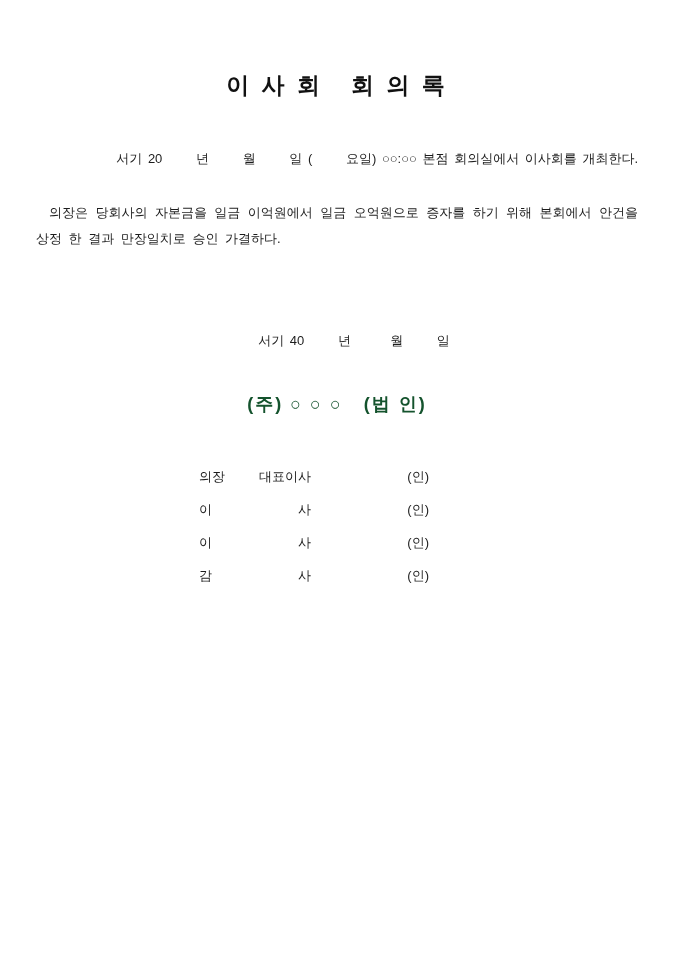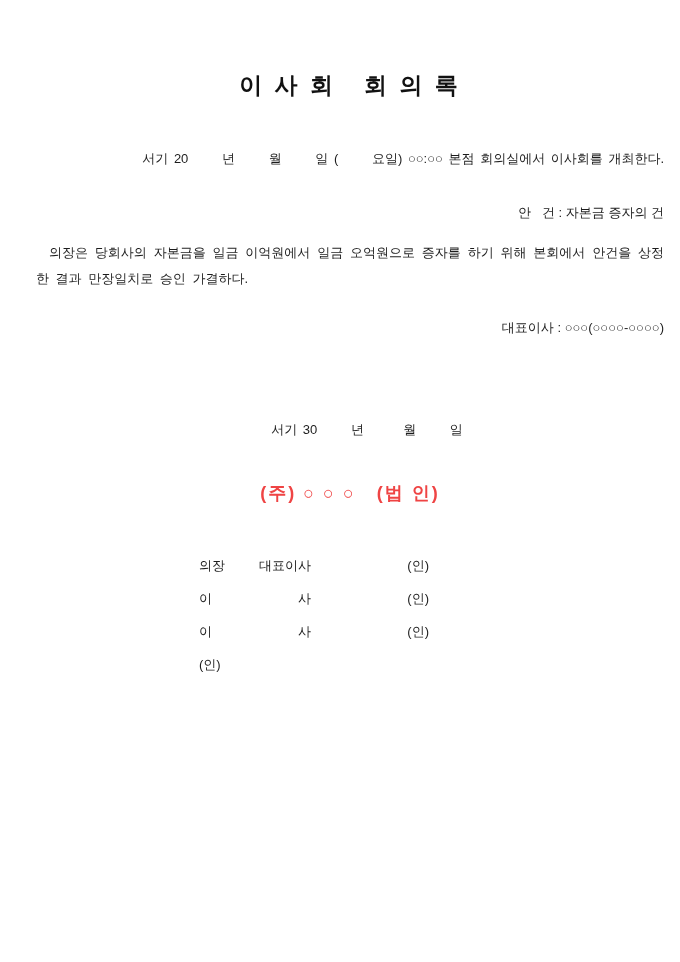--- a/index.html
+++ b/index.html
@@ -11,21 +11,21 @@
     position: relative;
     width: 680px;
     height: 962px;
     margin: 0 auto;
     background: #ffffff;
     color: #1c1c1c;
     font-family: "Liberation Sans", "DejaVu Sans", sans-serif;
     font-size: 13px;
     line-height: 26px;
     box-sizing: border-box;
-    padding: 70px 16px 0 36px;
+    padding: 70px 42px 0 36px;
     overflow: hidden;
   }
   .pre {
     white-space: pre-wrap;
     text-align: right;
   }
   .doc-title {
     text-align: center;
     font-size: 23px;
     font-weight: bold;
@@ -75,21 +75,21 @@
     padding-left: 34px;
     word-spacing: 2px;
   }
   .company-line {
     margin-top: 38px;
     text-align: center;
     font-size: 18px;
     font-weight: bold;
     letter-spacing: 2px;
     line-height: 24px;
-    color: #ef4444;
+    color: #14532d;
   }
   .signature-block {
     margin-top: 48px;
     margin-left: 163px;
   }
   .sig-row {
     display: flex;
     justify-content: space-between;
     align-items: flex-start;
     width: 230px;
@@ -112,28 +112,26 @@
 <div class="page">
 
   <h1 class="doc-title pre">이 사 회   회 의 록</h1>
 
   <div class="opening-line pre">서기 20      년      월      일 (      요일) ○○:○○ 본점 회의실에서 이사회를 개최한다.</div>
 
   <div class="attendance">
   </div>
 
 
-  <div class="agenda-line pre">안   건 : 자본금 증자의 건</div>
 
 
   <p class="paragraph-2">의장은 당회사의 자본금을 일금 이억원에서 일금 오억원으로 증자를 하기 위해 본회에서 안건을 상정 한 결과 만장일치로 승인 가결하다.</p>
 
-  <div class="ceo-line pre">대표이사 : ○○○(○○○○-○○○○)</div>
 
-  <div class="closing-date pre">서기 30      년       월      일</div>
+  <div class="closing-date pre">서기 40      년       월      일</div>
 
   <div class="company-line pre">(주) ○ ○ ○   (법 인)</div>
 
   <div class="signature-block">
 
     <div class="sig-row">
       <span class="sig-title">의장 대표이사</span>
       <span class="sig-seal">(인)</span>
     </div>
 
@@ -141,18 +139,19 @@
       <span class="sig-title">이 사</span>
       <span class="sig-seal">(인)</span>
     </div>
 
     <div class="sig-row">
       <span class="sig-title">이 사</span>
       <span class="sig-seal">(인)</span>
     </div>
 
     <div class="sig-row">
+      <span class="sig-title">감 사</span>
       <span class="sig-seal">(인)</span>
     </div>
 
   </div>
 
 </div>
 
 </body></html>

